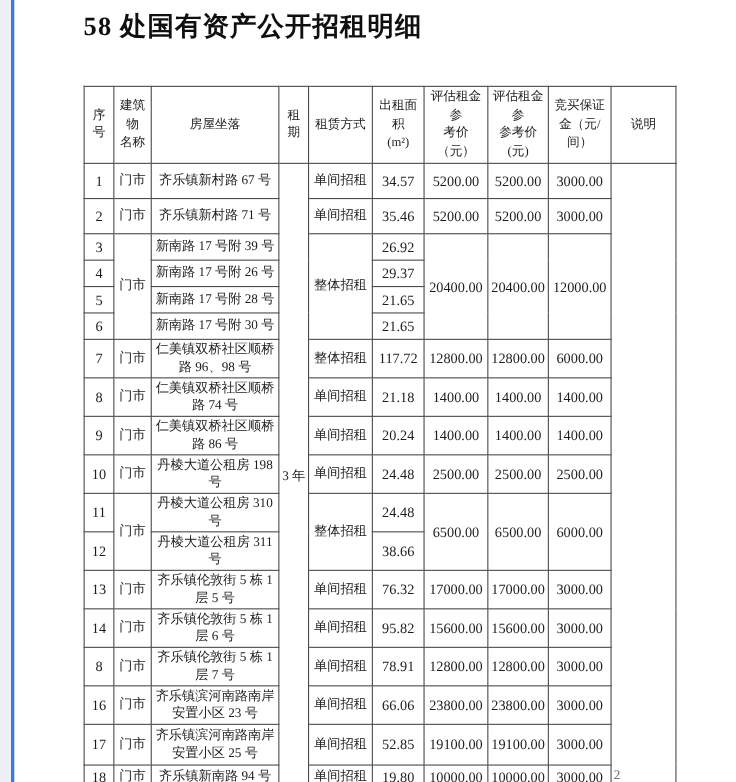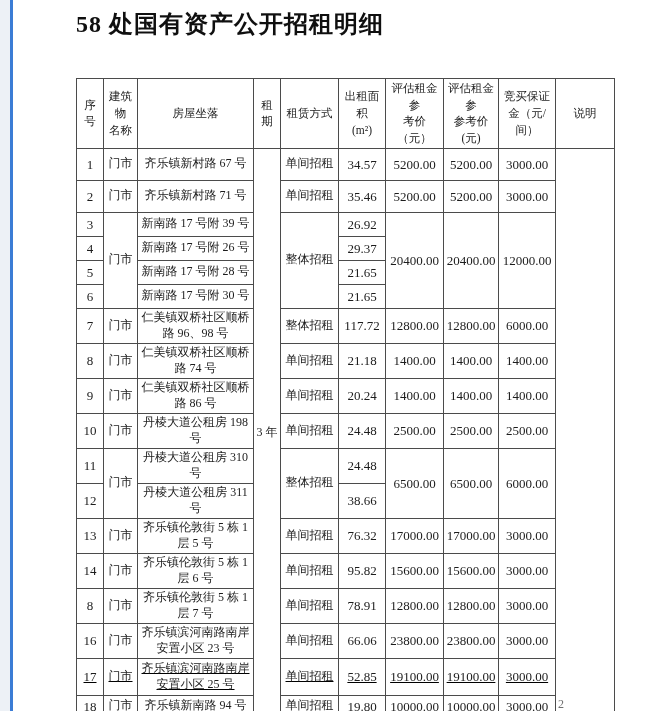--- a/index.html
+++ b/index.html
@@ -26,21 +26,21 @@
     overflow:hidden;
   }
   .lease th{
     font-weight:normal;font-size:11.5px;white-space:pre-line;line-height:1.45;
   }
   .lease td.num{font-size:13px;}
   tr.rh40{height:40px;}
   tr.rh32{height:32px;}
   tr.rh24{height:24px;}
   tr.rh35{height:35px;}
-  tr.rh37{height:37px;text-decoration:underline;}
+  tr.rh37{height:37px;}
   tr.rh22{height:22px;}
   .footer-frag{
     position:absolute;left:558px;top:697px;color:#6f6f6f;
     font-size:12px;
   }
 </style>
 </head>
 <body>
 
 <div class="edge-strip"></div>

